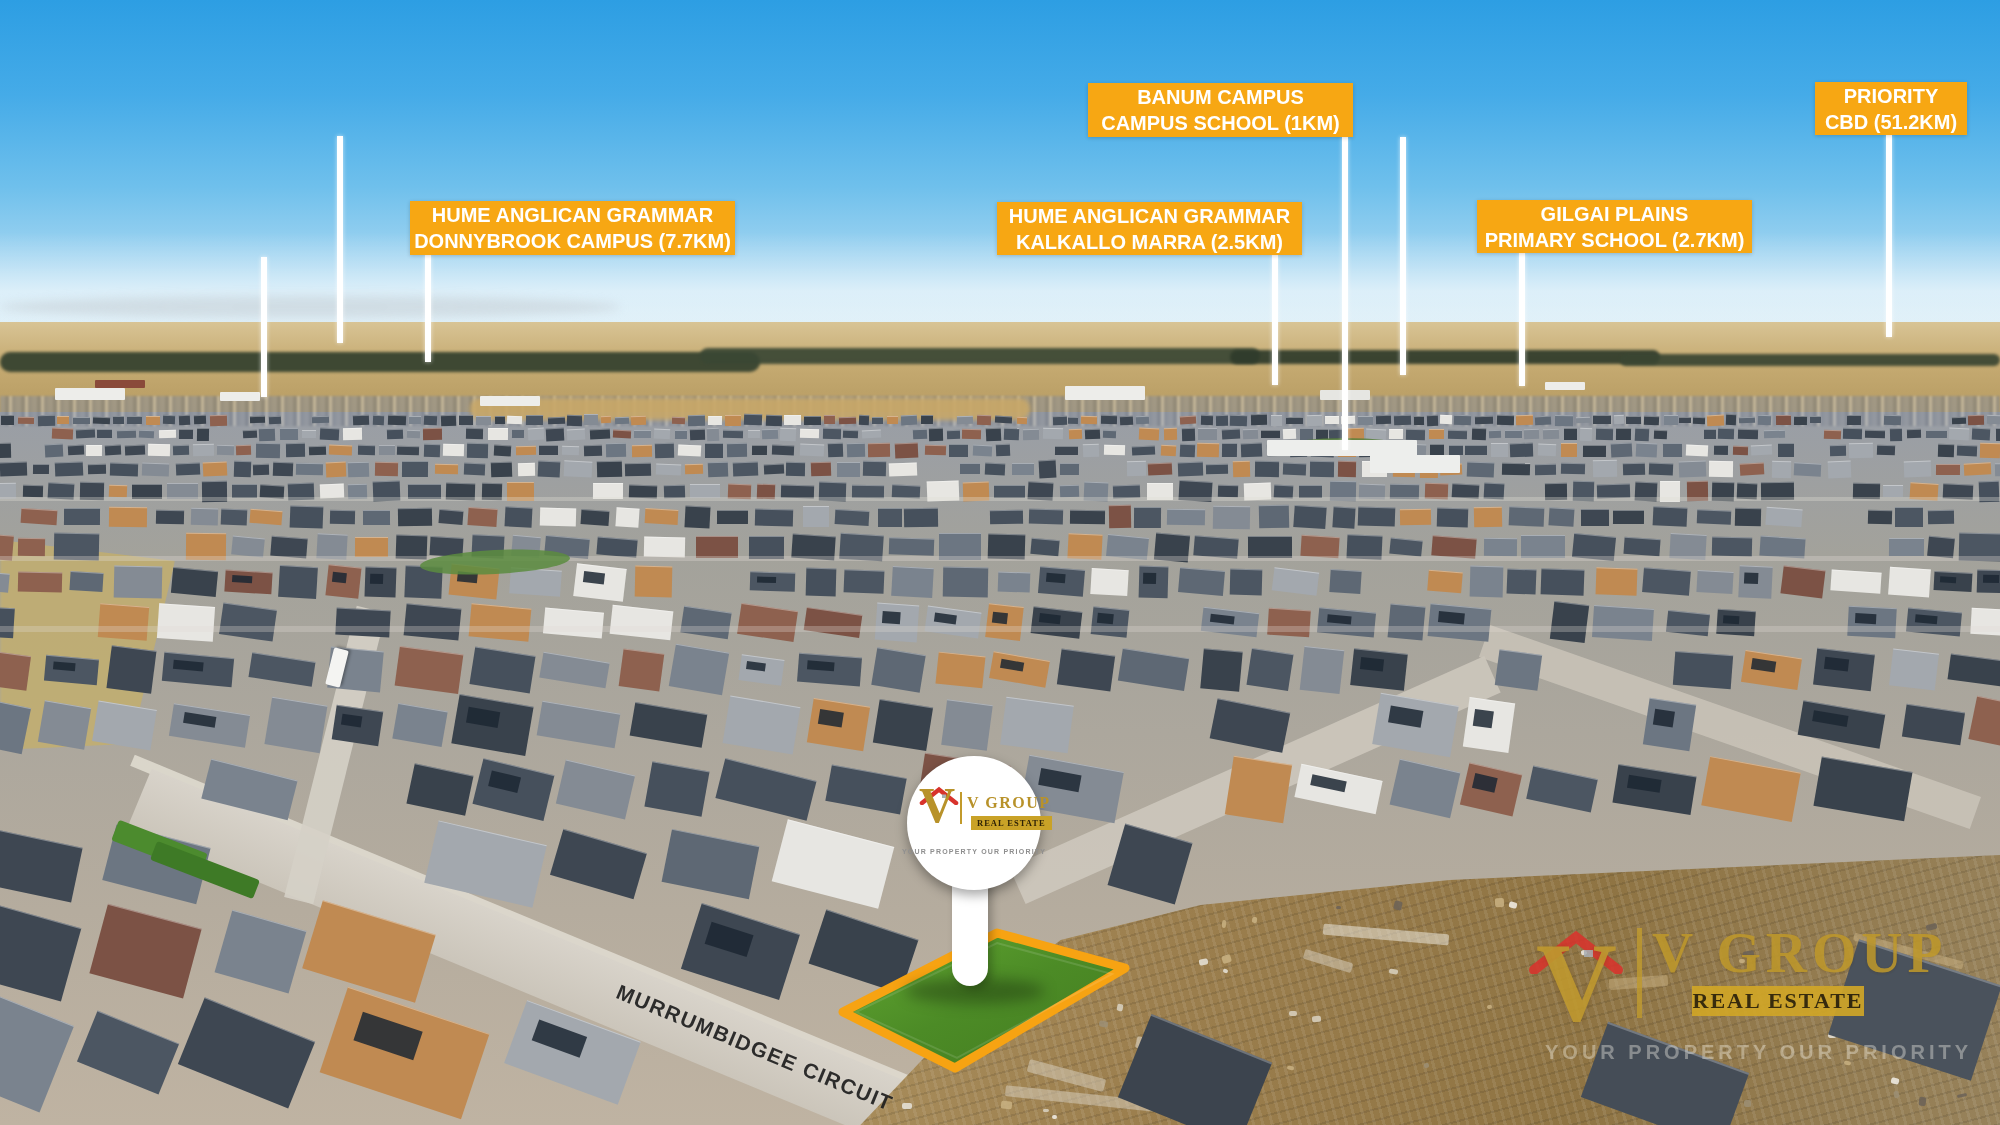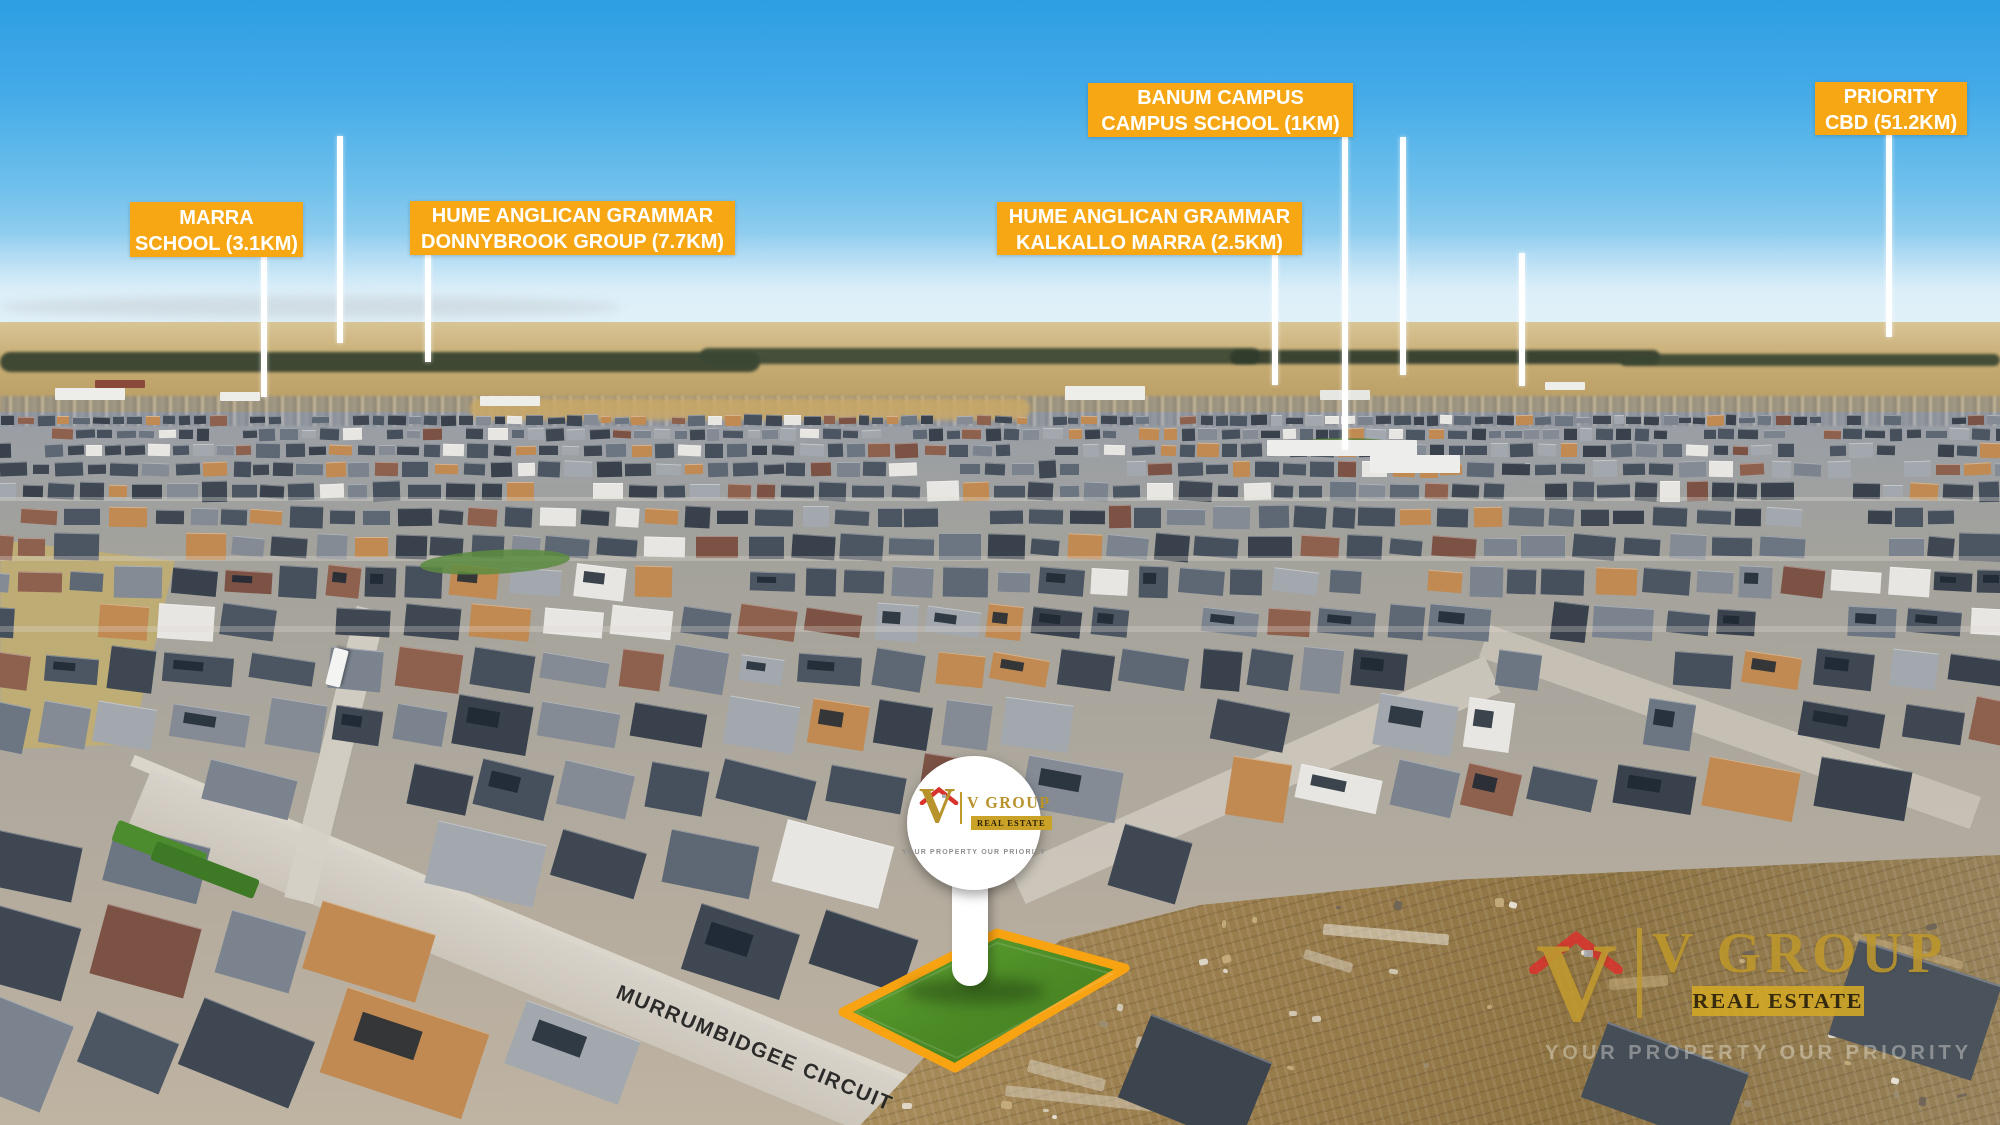--- a/index.html
+++ b/index.html
@@ -994,40 +994,40 @@
 
   <div class="leader" id="line-donnybrook"></div>
   <div class="leader" id="line-marra"></div>
   <div class="leader" id="line-hume-donnybrook"></div>
   <div class="leader" id="line-banum"></div>
   <div class="leader" id="line-kallo"></div>
   <div class="leader" id="line-melbourne"></div>
   <div class="leader" id="line-hume-kalkallo"></div>
   <div class="leader" id="line-gilgai"></div>
 
-  <div class="loc-label" id="lbl-marra">
-    <span>MARRA</span>
-    <span>SCHOOL (3.1KM)</span>
-  </div>
   <div class="loc-label" id="lbl-hume-donnybrook">
     <span>HUME ANGLICAN GRAMMAR</span>
-    <span>DONNYBROOK GROUP (7.7KM)</span>
+    <span>DONNYBROOK CAMPUS (7.7KM)</span>
   </div>
   <div class="loc-label" id="lbl-banum">
     <span>BANUM CAMPUS</span>
     <span>CAMPUS SCHOOL (1KM)</span>
   </div>
   <div class="loc-label" id="lbl-melbourne">
     <span>PRIORITY</span>
     <span>CBD (51.2KM)</span>
   </div>
   <div class="loc-label" id="lbl-hume-kalkallo">
     <span>HUME ANGLICAN GRAMMAR</span>
     <span>KALKALLO MARRA (2.5KM)</span>
   </div>
+  <div class="loc-label" id="lbl-gilgai">
+    <span>GILGAI PLAINS</span>
+    <span>PRIMARY SCHOOL (2.7KM)</span>
+  </div>
 
   <div class="street-name">MURRUMBIDGEE CIRCUIT</div>
 
   <div class="wm">
     <svg class="wm-roof" width="96" height="44" viewBox="0 0 96 44">
       <path d="M6,40 L48,7 L90,40" stroke="#d8332c" stroke-width="10" fill="none" stroke-linecap="round" opacity=".92"></path>
       <rect x="56" y="20" width="9" height="7" fill="#a8aeb4" opacity=".9"></rect>
     </svg>
     <span class="wm-v">V</span>
     <span class="wm-div"></span>

